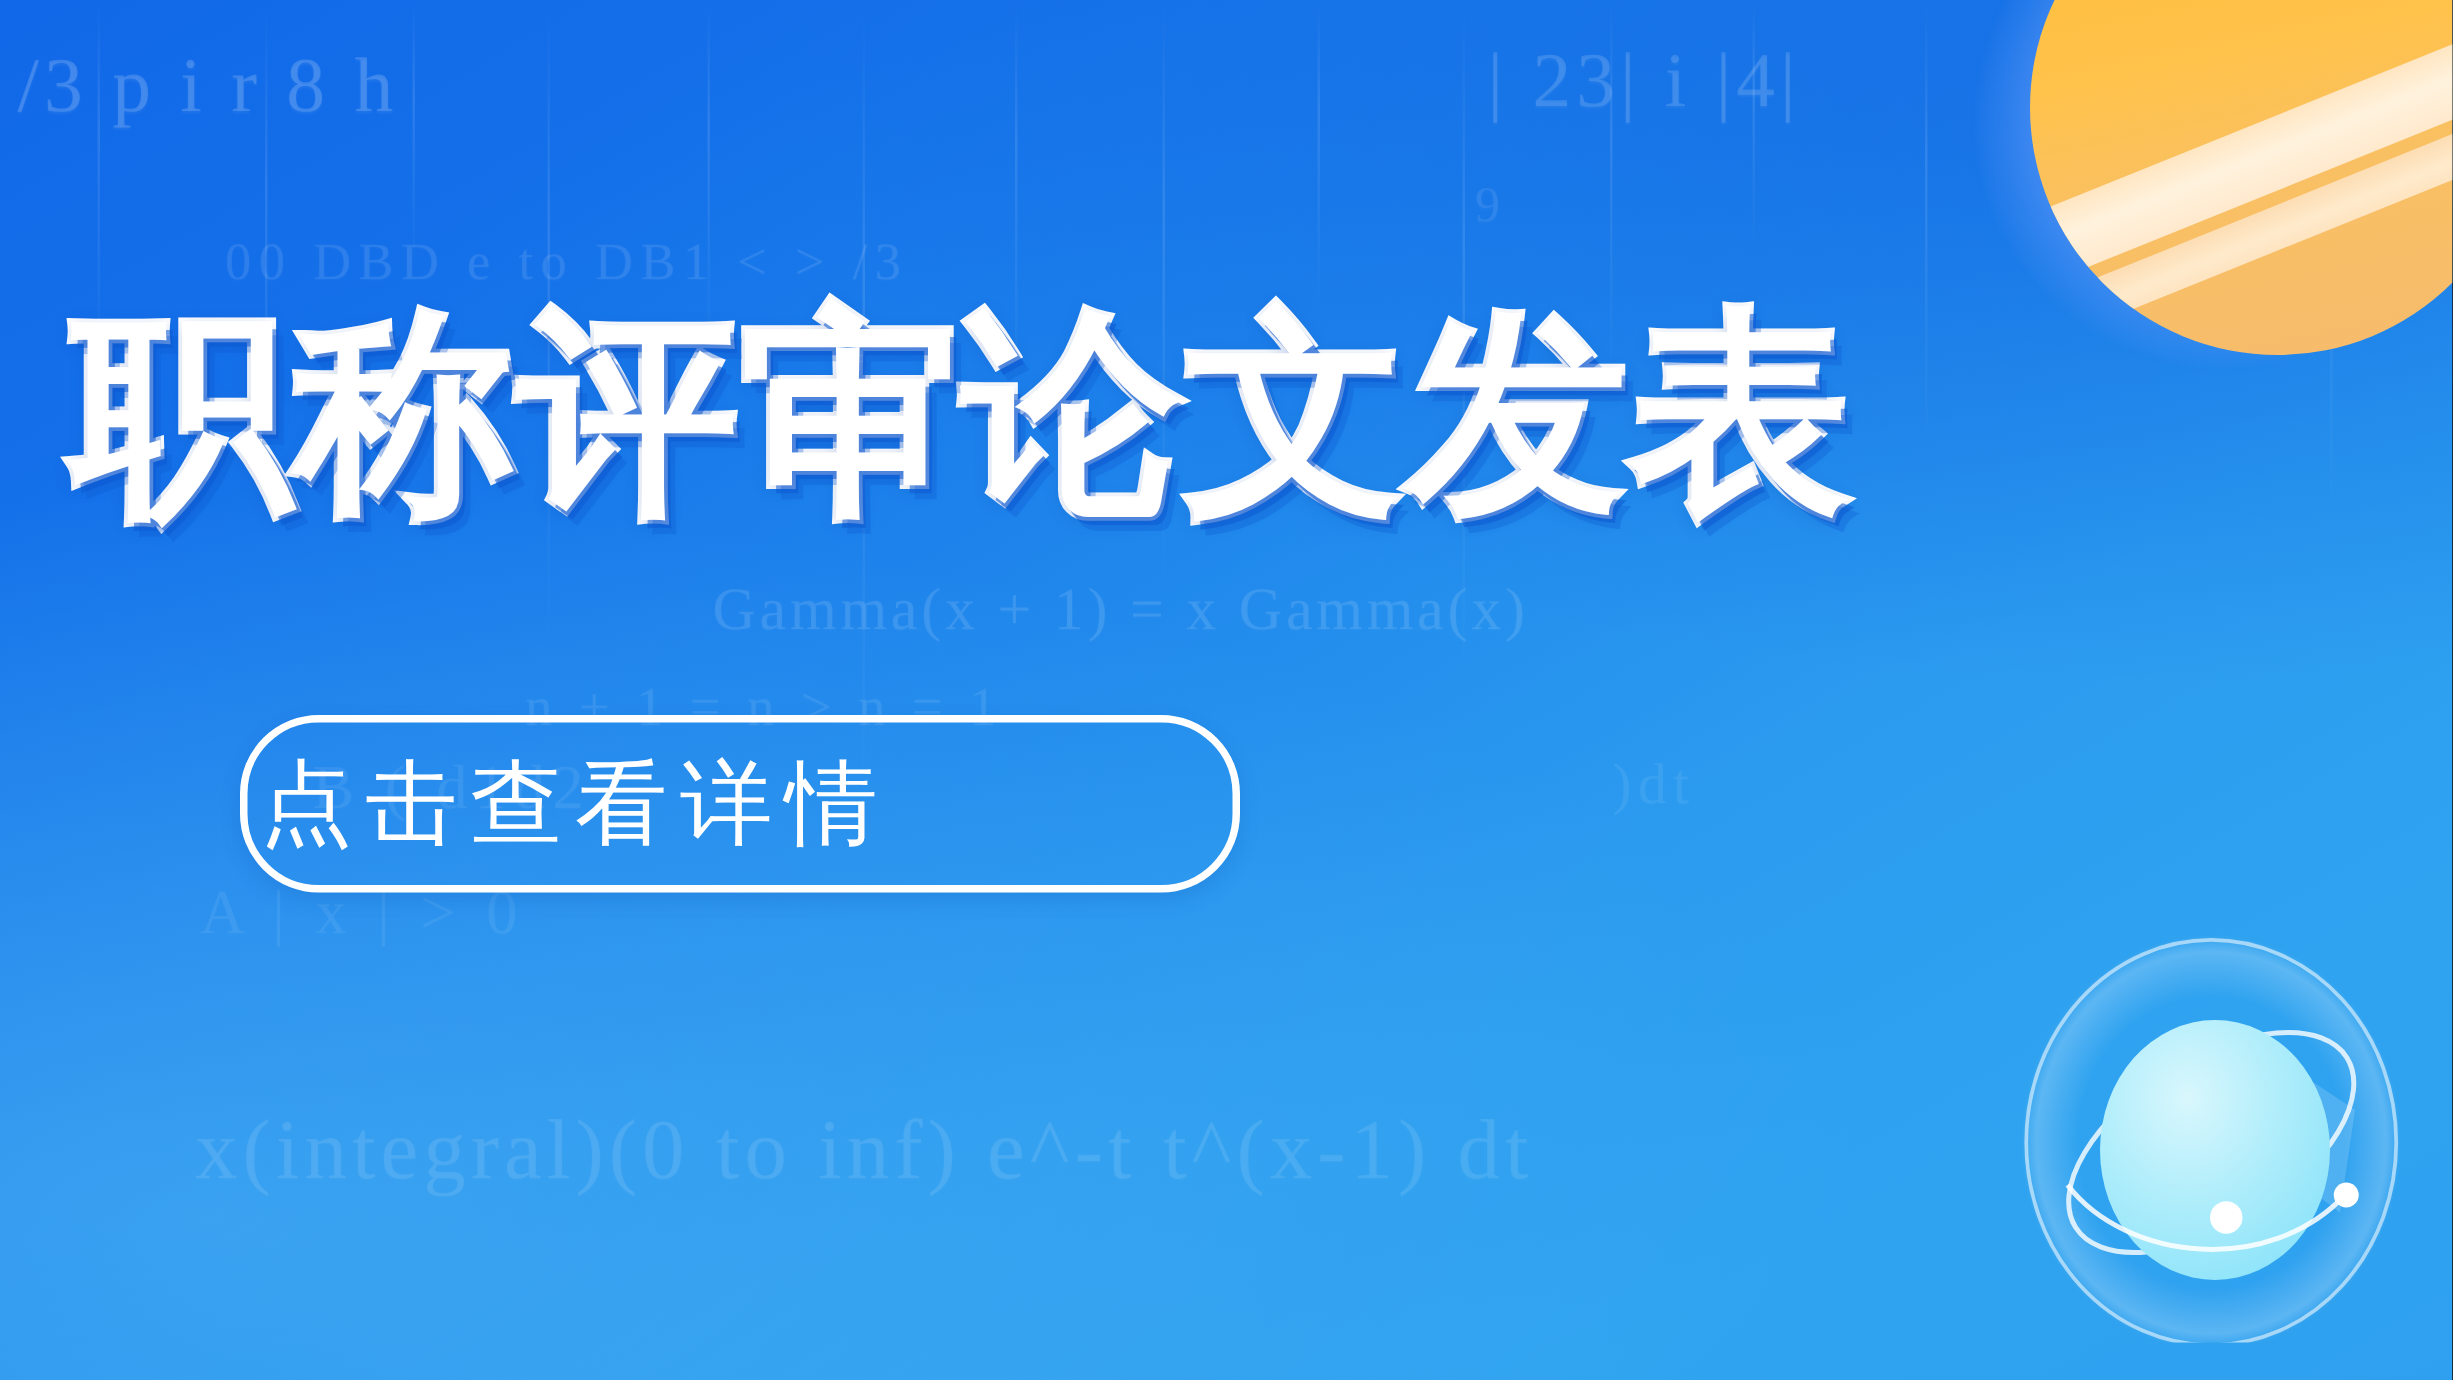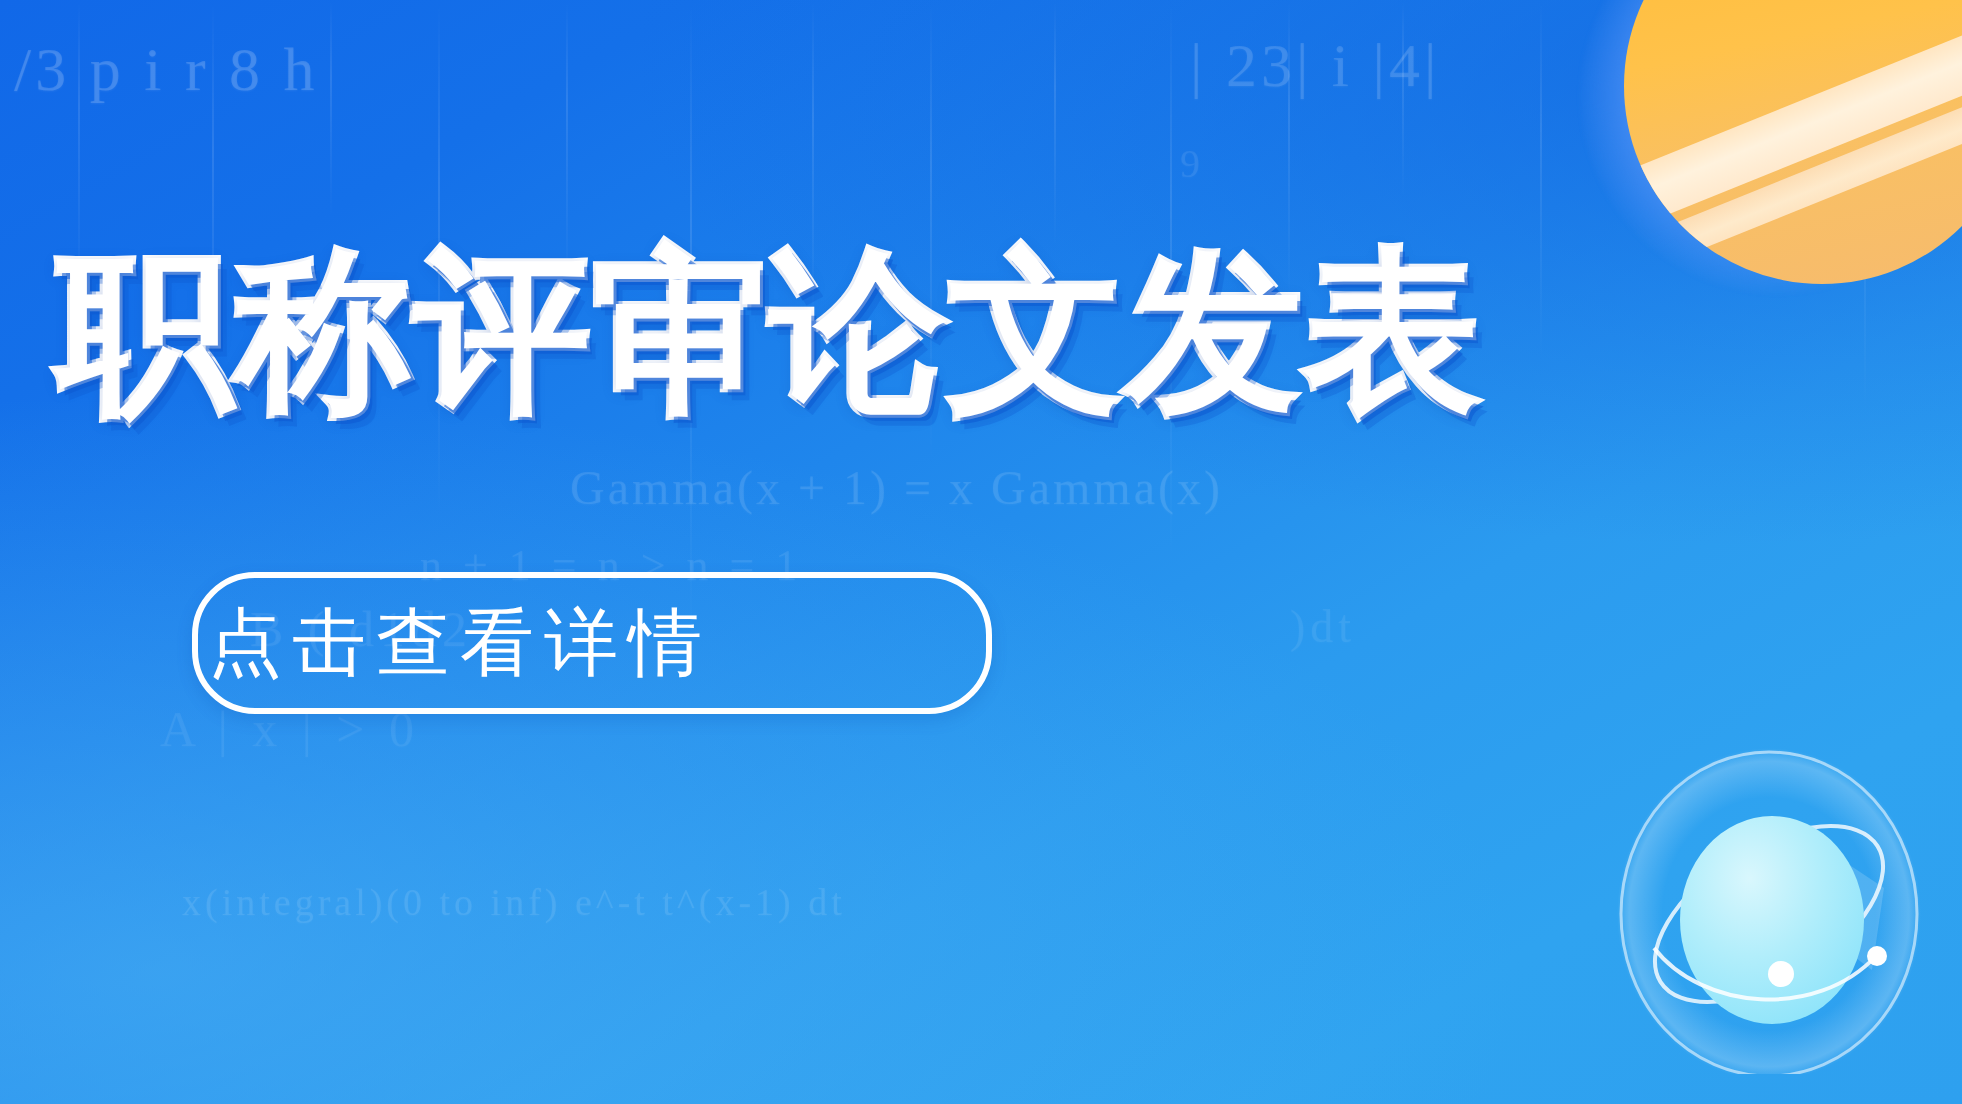--- a/index.html
+++ b/index.html
@@ -55,21 +55,21 @@
     text-shadow: 0 1px 2px rgba(255,255,255,0.12);
   }
   .f-1 { left: 14px;   top: 34px;   font-size: 62px;  opacity: .55; }
   .f-2 { left: 124px;  top: 86px;   font-size: 62px;  opacity: .50; }
   .f-3 { left: 1190px; top: 30px;   font-size: 62px;  opacity: .45; }
   .f-4 { left: 180px;  top: 186px;  font-size: 42px;  opacity: .30; letter-spacing: 6px;}
   .f-5 { left: 570px;  top: 460px;  font-size: 48px;  opacity: .34; letter-spacing: 3px;}
   .f-6 { left: 420px;  top: 540px;  font-size: 44px;  opacity: .26; letter-spacing: 5px;}
   .f-7 { left: 250px;  top: 600px;  font-size: 50px;  opacity: .22; letter-spacing: 6px;}
   .f-8 { left: 160px;  top: 700px;  font-size: 50px;  opacity: .20; letter-spacing: 6px;}
-  .f-9 { left: 182px;  top: 880px;  font-size: 38px;  opacity: .30; letter-spacing: 4px;}
+  .f-9 { left: 156px;  top: 880px;  font-size: 68px;  opacity: .30; letter-spacing: 4px;}
   .f-10{ left: 1180px; top: 140px;  font-size: 40px;  opacity: .26; letter-spacing: 6px;}
   .f-11{ left: 1290px; top: 600px;  font-size: 46px;  opacity: .22; letter-spacing: 5px;}
 
   
   .planet-wrap {
     position: absolute;
     right: -58px;
     top: -112px;
     width: 396px;
     height: 396px;
@@ -188,20 +188,21 @@
     <div class="streak" style="left:1170px;height:560px;"></div>
     <div class="streak" style="left:1288px;height:300px;"></div>
     <div class="streak" style="left:1402px;height:200px;"></div>
     <div class="streak" style="left:1540px;height:360px;"></div>
     <div class="streak" style="left:1700px;height:230px;"></div>
     <div class="streak" style="left:1864px;height:410px;"></div>
   </div>
 
   <div class="formula f-1">/3 p i r 8 h</div>
   <div class="formula f-3">| 23| i |4|</div>
+  <div class="formula f-4">00 DBD  e  to  DB1  &lt;  &gt;  /3</div>
   <div class="formula f-5">Gamma(x + 1)  =  x Gamma(x)</div>
   <div class="formula f-6">n + 1 = n  &gt;  n  =  1</div>
   <div class="formula f-7">B                (    d1d2</div>
   <div class="formula f-8">A       |  x  |  &gt;  0</div>
   <div class="formula f-9">x(integral)(0 to inf) e^-t t^(x-1) dt</div>
   <div class="formula f-10">9</div>
   <div class="formula f-11">)dt</div>
 
   <div class="planet-wrap">
     <div class="planet-glow"></div>

